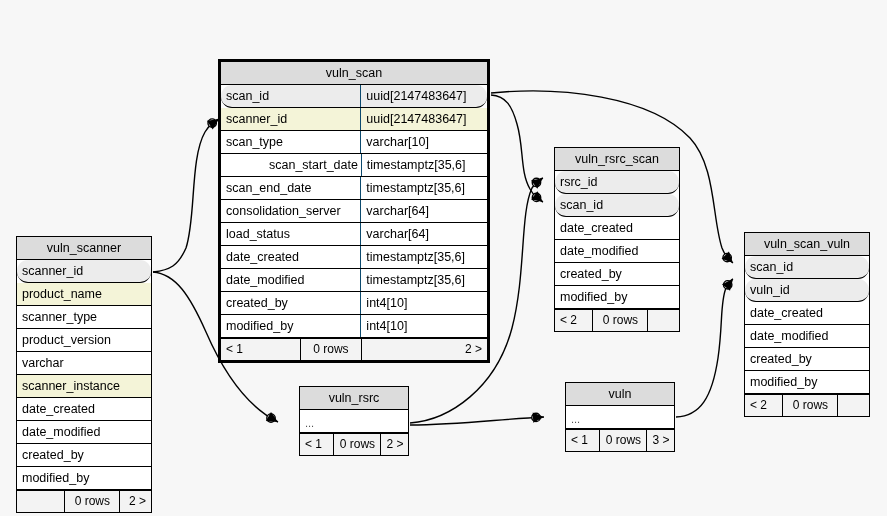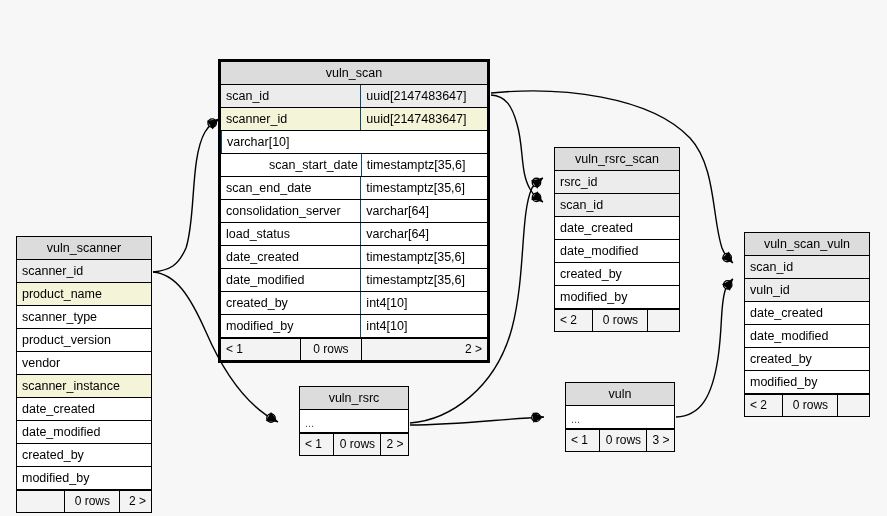--- a/index.html
+++ b/index.html
@@ -66,21 +66,21 @@
     white-space: nowrap;
     overflow: hidden;
   }
   .cell-type {
     padding-left: 5px;
     box-sizing: border-box;
     border-left: 1px solid #0c4a6e;
     white-space: nowrap;
     overflow: hidden;
   }
-  .row.pk { background: #ececec; }
+  .row.pk { background: #ececec; border-radius: 11px; }
   .row.idx { background: #f4f4d8; }
   .row.plain { background: #ffffff; }
   .row.ellipsis .cell-name {
     color: #555;
     font-size: 11px;
     line-height: 26px;
   }
 
   .footer-row {
     display: flex;
@@ -159,20 +159,21 @@
         <div class="tbl-title">vuln_scan</div>
         <div class="row pk">
           <div class="cell-name" style="width: 142px;">scan_id</div>
           <div class="cell-type" style="width: 129px;">uuid[2147483647]</div>
         </div>
         <div class="row idx">
           <div class="cell-name" style="width: 142px;">scanner_id</div>
           <div class="cell-type" style="width: 129px;">uuid[2147483647]</div>
         </div>
         <div class="row plain">
+          <div class="cell-name" style="width: 142px;">scan_type</div>
           <div class="cell-type" style="width: 129px;">varchar[10]</div>
         </div>
         <div class="row plain">
           <div class="cell-name" style="width: 142px; padding-left: 48px;">scan_start_date</div>
           <div class="cell-type" style="width: 129px;">timestamptz[35,6]</div>
         </div>
         <div class="row plain">
           <div class="cell-name" style="width: 142px;">scan_end_date</div>
           <div class="cell-type" style="width: 129px;">timestamptz[35,6]</div>
         </div>
@@ -214,21 +215,21 @@
         <div class="row idx">
           <div class="cell-name" style="width: 135px;">product_name</div>
         </div>
         <div class="row plain">
           <div class="cell-name" style="width: 135px;">scanner_type</div>
         </div>
         <div class="row plain">
           <div class="cell-name" style="width: 135px;">product_version</div>
         </div>
         <div class="row plain">
-          <div class="cell-name" style="width: 135px;">vendor</div>
+          <div class="cell-name" style="width: 135px;">varchar</div>
         </div>
         <div class="row idx">
           <div class="cell-name" style="width: 135px;">scanner_instance</div>
         </div>
         <div class="row plain">
           <div class="cell-name" style="width: 135px;">date_created</div>
         </div>
         <div class="row plain">
           <div class="cell-name" style="width: 135px;">date_modified</div>
         </div>

